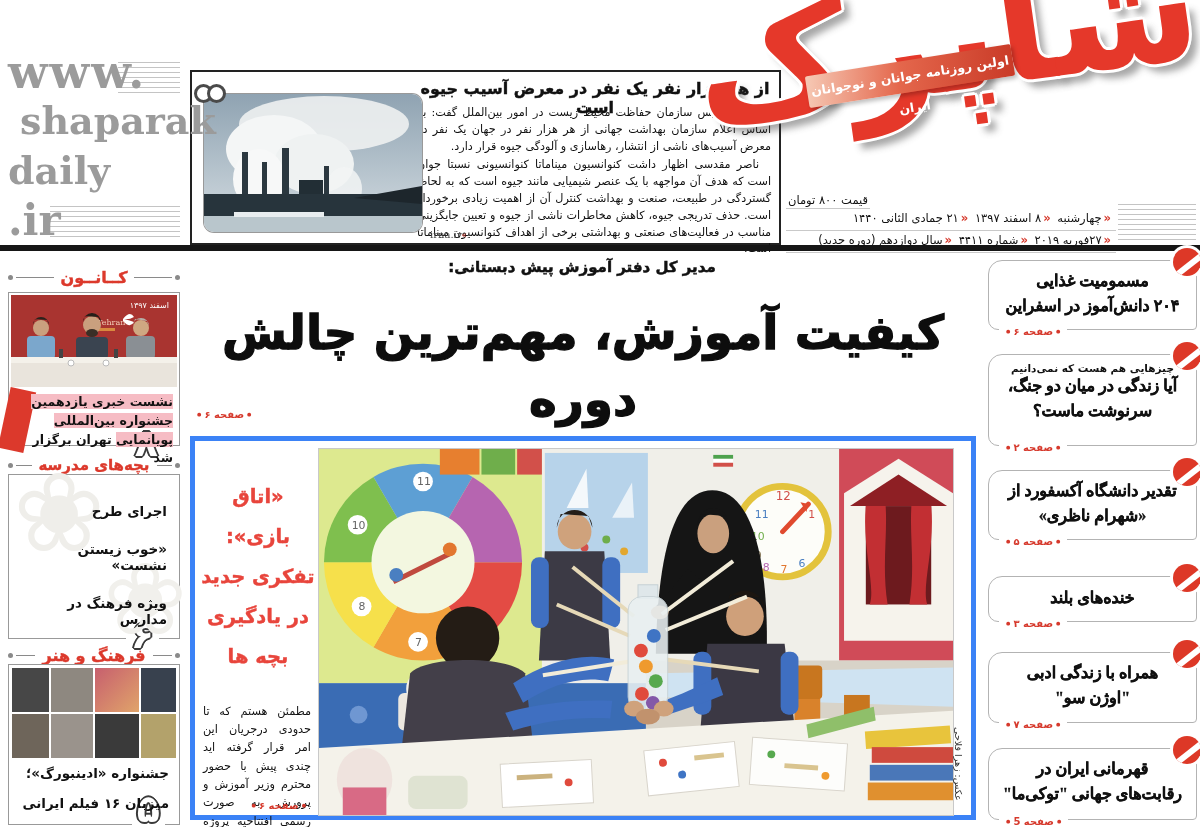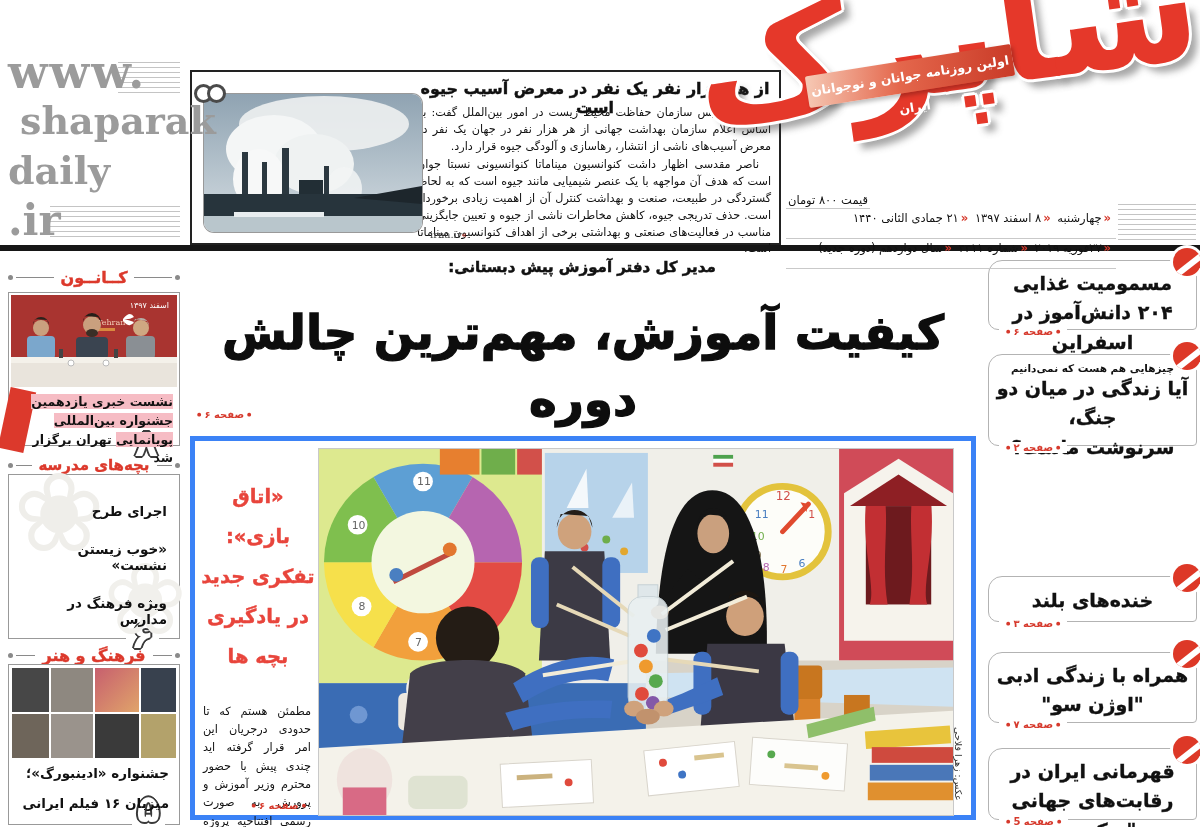--- a/index.html
+++ b/index.html
@@ -29,28 +29,28 @@
   
   .logo{position:absolute;right:0px;top:-48px;font-size:150px;font-weight:bold;color:#e5382a;
         transform:rotate(-8deg);transform-origin:center;z-index:1;white-space:nowrap;
         text-shadow:-3px 0 0 #fff,3px 0 0 #fff,0 -3px 0 #fff,0 3px 0 #fff,-2px -2px 0 #fff,2px 2px 0 #fff,-2px 2px 0 #fff,2px -2px 0 #fff,7px 9px 7px rgba(60,60,60,.45);}
   .ribbon{position:absolute;left:806px;top:60px;width:208px;height:32px;transform:rotate(-9deg);
           background:linear-gradient(100deg,#f6cab6 0%,#e4674c 45%,#c93a27 100%);
           color:#fff;font-size:12.5px;font-weight:bold;text-align:center;line-height:32px;
           z-index:2;border-radius:2px;box-shadow:2px 3px 4px rgba(0,0,0,.25);}
   .dates{position:absolute;left:786px;top:192px;width:330px;z-index:2;}
   .price{direction:rtl;width:fit-content;font-size:11.5px;padding:1px 2px;border-bottom:1px solid #c9c9c9;}
-  .dateline{direction:rtl;font-size:11.5px;padding:2px 2px 13px;border-bottom:1px solid #c9c9c9;text-align:right;white-space:nowrap;}
+  .dateline{direction:rtl;font-size:11.5px;padding:2px 2px 5px;border-bottom:1px solid #c9c9c9;text-align:right;white-space:nowrap;}
   .sep::before{content:"«";color:#d6392c;font-weight:bold;margin:0 3px 0 2px;}
   
   .card{position:absolute;left:988px;width:209px;border:1px solid #b3b3b3;border-radius:14px 4px 4px 10px;background:#fff;box-sizing:border-box;}
   .bullet{position:absolute;top:-13px;right:-5px;width:28px;height:28px;border-radius:50%;background:#dd3827;box-shadow:0 0 0 3px #fff;overflow:hidden;}
   .bullet::after{content:"";position:absolute;left:-5px;top:15px;width:40px;height:6px;background:#fff;transform:rotate(-38deg);}
   .card-kicker{direction:rtl;text-align:center;font-size:10.5px;font-weight:bold;margin-top:7px;}
-  .card-line{direction:rtl;text-align:center;font-size:19px;font-weight:bold;line-height:1.55;-webkit-text-stroke:.35px #111;}
+  .card-line{direction:rtl;text-align:center;font-size:16px;font-weight:bold;line-height:1.55;font-family:Liberation Serif, serif;-webkit-text-stroke:.35px #111;}
   .card .pad{padding-top:8px;}
   .pagetag{position:absolute;bottom:-8px;left:10px;background:#fff;color:#d6392c;font-size:10px;font-weight:bold;padding:0 4px;direction:rtl;}
   .pagetag::before,.pagetag::after{content:"●";font-size:5px;vertical-align:2px;margin:0 3px;}
   
   .sec-head{position:absolute;left:8px;width:172px;display:flex;align-items:center;gap:3px;}
   .sec-line{flex:1;height:1px;background:#8a8a8a;}
   .sec-dot{width:5px;height:5px;border-radius:50%;background:#8a8a8a;flex:0 0 auto;}
   .sec-title{color:#dc392c;font-weight:bold;font-size:16px;padding:0 4px;white-space:nowrap;-webkit-text-stroke:.4px #dc392c;}
   .lbox{position:absolute;left:8px;width:172px;border:1px solid #999;background:#fff;box-sizing:border-box;}
   .k-photo{position:absolute;left:2px;top:2px;right:2px;height:92px;overflow:hidden;}
@@ -163,20 +163,28 @@
   </div>
 
   <div class="card" style="top:354px;height:92px;">
     <span class="bullet"></span>
     <div class="card-kicker">چیزهایی هم هست که نمی‌دانیم</div>
     <div class="card-line">آیا زندگی در میان دو جنگ،</div>
     <div class="card-line">سرنوشت ماست؟</div>
     <div class="pagetag">صفحه ۲</div>
   </div>
 
+  <div class="card" style="top:470px;height:70px;">
+    <span class="bullet"></span>
+    <div class="pad">
+      <div class="card-line">تقدیر دانشگاه آکسفورد از</div>
+      <div class="card-line">«شهرام ناظری»</div>
+    </div>
+    <div class="pagetag">صفحه ۵</div>
+  </div>
 
   <div class="card" style="top:576px;height:46px;">
     <span class="bullet"></span>
     <div class="pad" style="padding-top:9px;">
       <div class="card-line">خنده‌های بلند</div>
     </div>
     <div class="pagetag">صفحه ۳</div>
   </div>
 
   <div class="card" style="top:652px;height:71px;">

